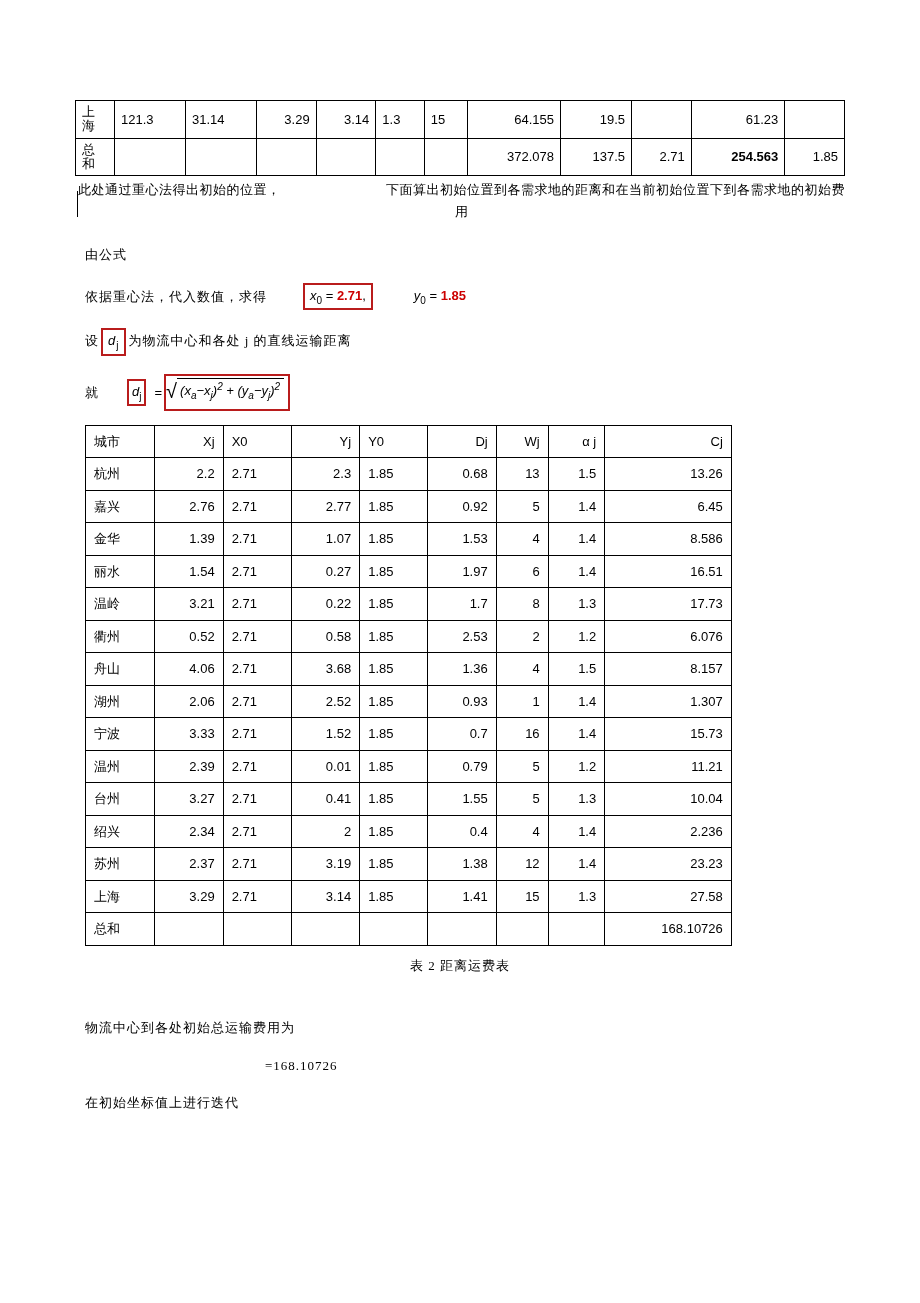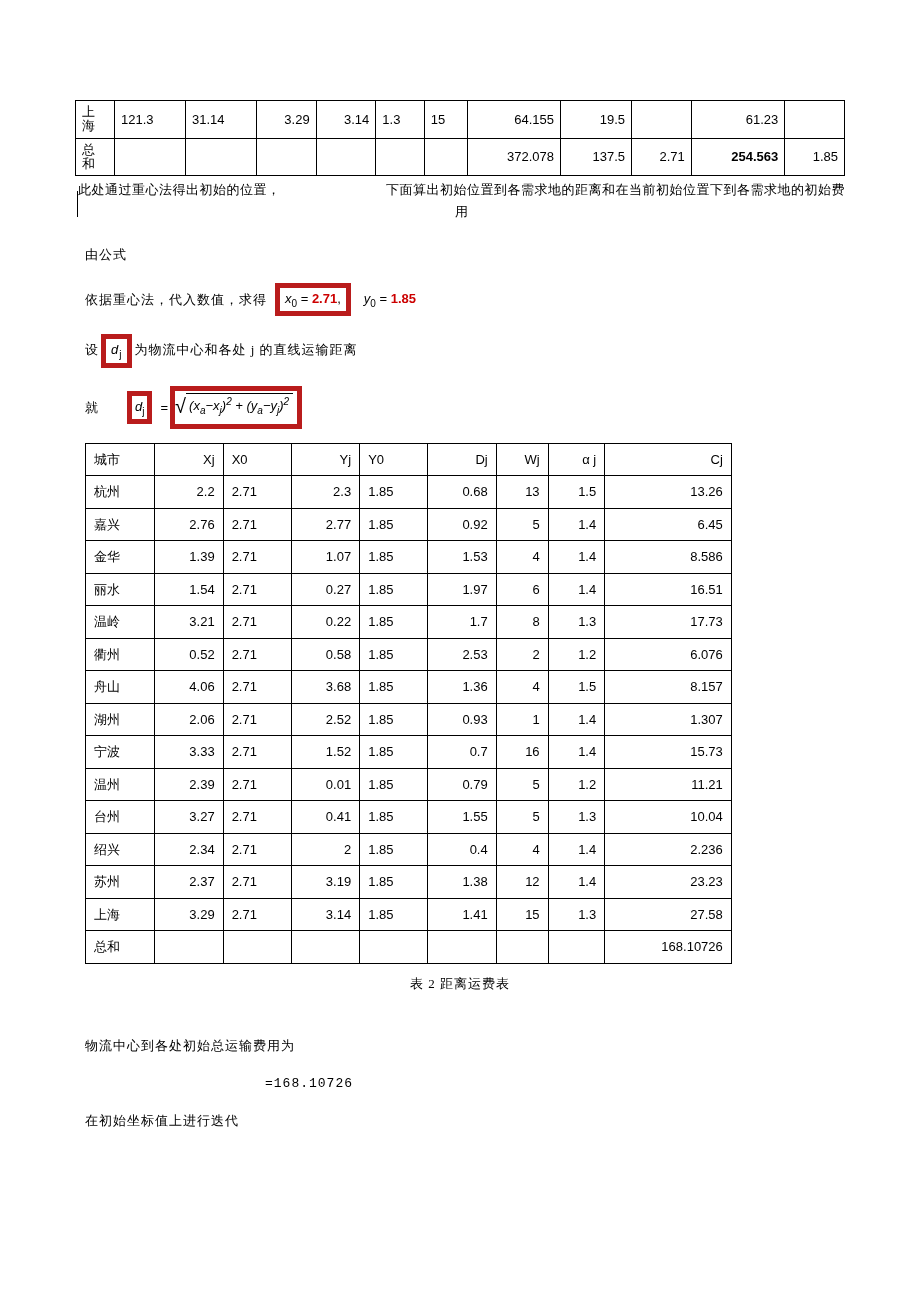--- a/index.html
+++ b/index.html
@@ -23,42 +23,42 @@
     border: 1px solid #000;
     padding: 4px 6px;
     text-align: left;
     vertical-align: middle;
   }
   table.top-table td.city { font-family: "SimSun", "宋体", serif; width: 26px; line-height: 1.1; }
   .caption { text-align: center; font-family: "SimSun", "宋体", serif; margin: 2px 0 6px; }
   .side-caption { display: flex; align-items: center; margin-bottom: 18px; }
   .side-caption .bar { border-left: 1px solid #000; height: 26px; margin-left: 2px; margin-right: 0; }
   .prose { font-family: "SimSun", "宋体", serif; margin: 18px 0 18px 10px; letter-spacing: 1px; }
-  .formula-row { display: flex; align-items: center; margin: 14px 0 12px 10px; gap: 8px; }
-  .box { border: 5px solid #b91c1c; padding: 1px 5px; display: inline-block; font-family: Arial, serif; }
+  .formula-row { display: flex; align-items: center; margin: 14px 0 12px 10px; gap: 36px; }
+  .box { border: 2px solid #b91c1c; padding: 1px 5px; display: inline-block; font-family: Arial, serif; }
   .box .hi { color: #c00; font-weight: bold; }
   .box .sub { vertical-align: sub; font-size: 10px; }
   .eq-line { display: flex; align-items: center; gap: 28px; margin: 18px 0 14px 10px; }
   .sqrt-wrap { display: inline-flex; align-items: center; font-family: Arial, serif; }
   .sqrt-sym { font-size: 20px; line-height: 1; }
   .sqrt-body { border-top: 1px solid #000; padding: 0 4px 2px 3px; font-style: italic; font-size: 13px; }
   .sqrt-body .s { vertical-align: sub; font-size: 10px; font-style: italic; }
   .sqrt-body .p { vertical-align: super; font-size: 10px; }
   table.main-table { width: 84%; margin-left: 10px; }
   table.main-table th, table.main-table td {
     border: 1px solid #000;
     padding: 6px 8px;
     text-align: left;
     font-weight: normal;
   }
   table.main-table td.city { font-family: "SimSun", "宋体", serif; }
   table.main-table td.r, table.main-table th.r { text-align: right; }
   .greek { font-family: "SimSun", Arial; }
   .caption2 { text-align: center; font-family: "SimSun", "宋体", serif; margin: 10px 0 43px; letter-spacing: 1px; }
-  .result { margin-left: 190px; font-family: Liberation Mono, monospace; letter-spacing: 1px; margin-top: 6px; margin-bottom: 0;}
+  .result { margin-left: 190px; font-family: Liberation Serif, serif; letter-spacing: 1px; margin-top: 6px; margin-bottom: 0;}
 </style>
 </head>
 <body>
 
 <table class="top-table">
   <tbody id="top-tbody">
       <tr>
         <td class="city">上<br>海</td>
     <td>121.3</td>
         <td>31.14</td>

